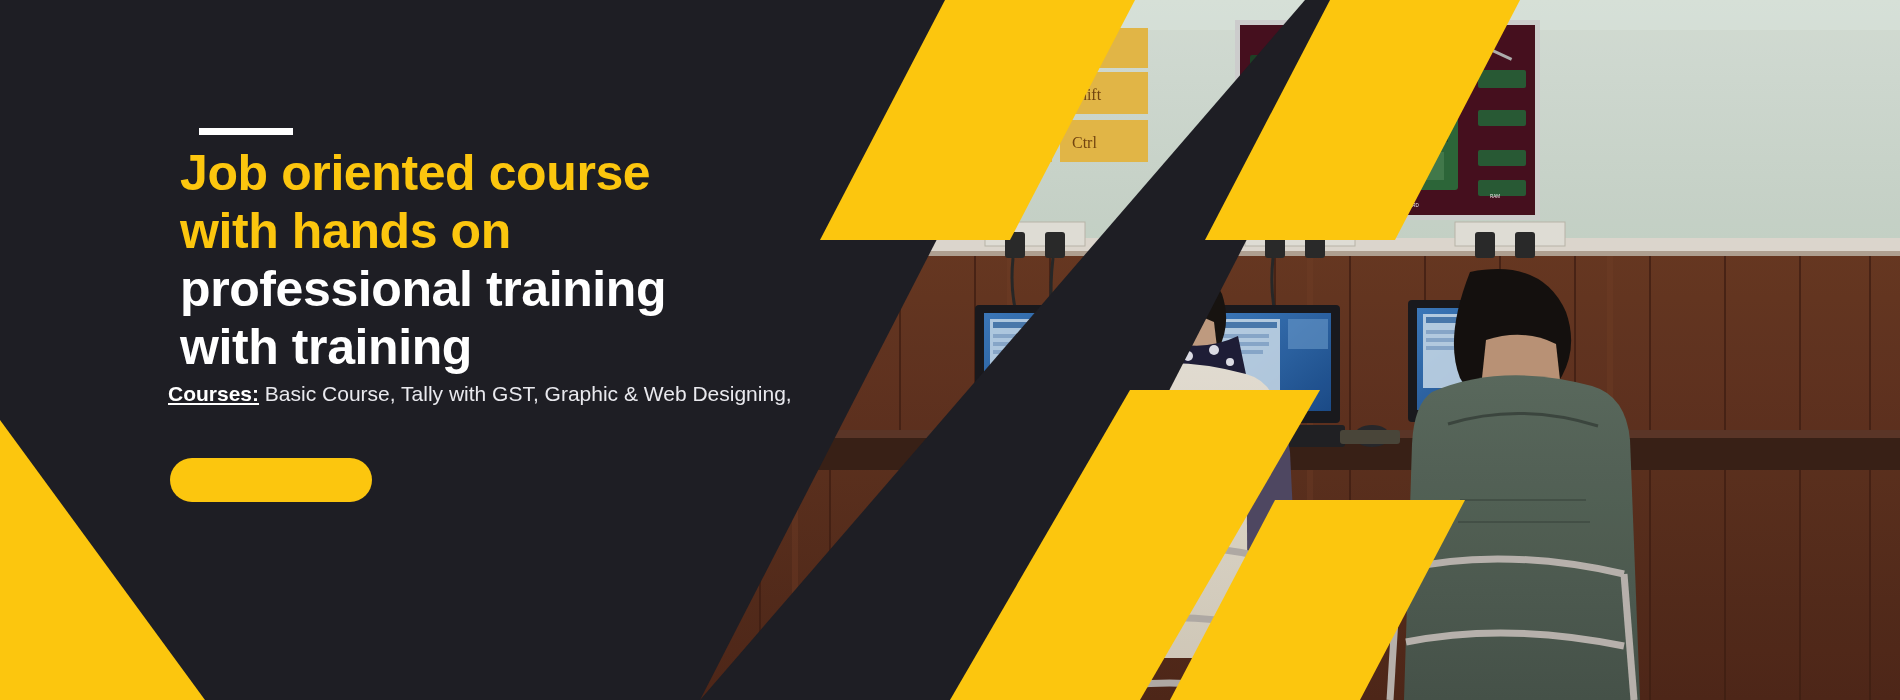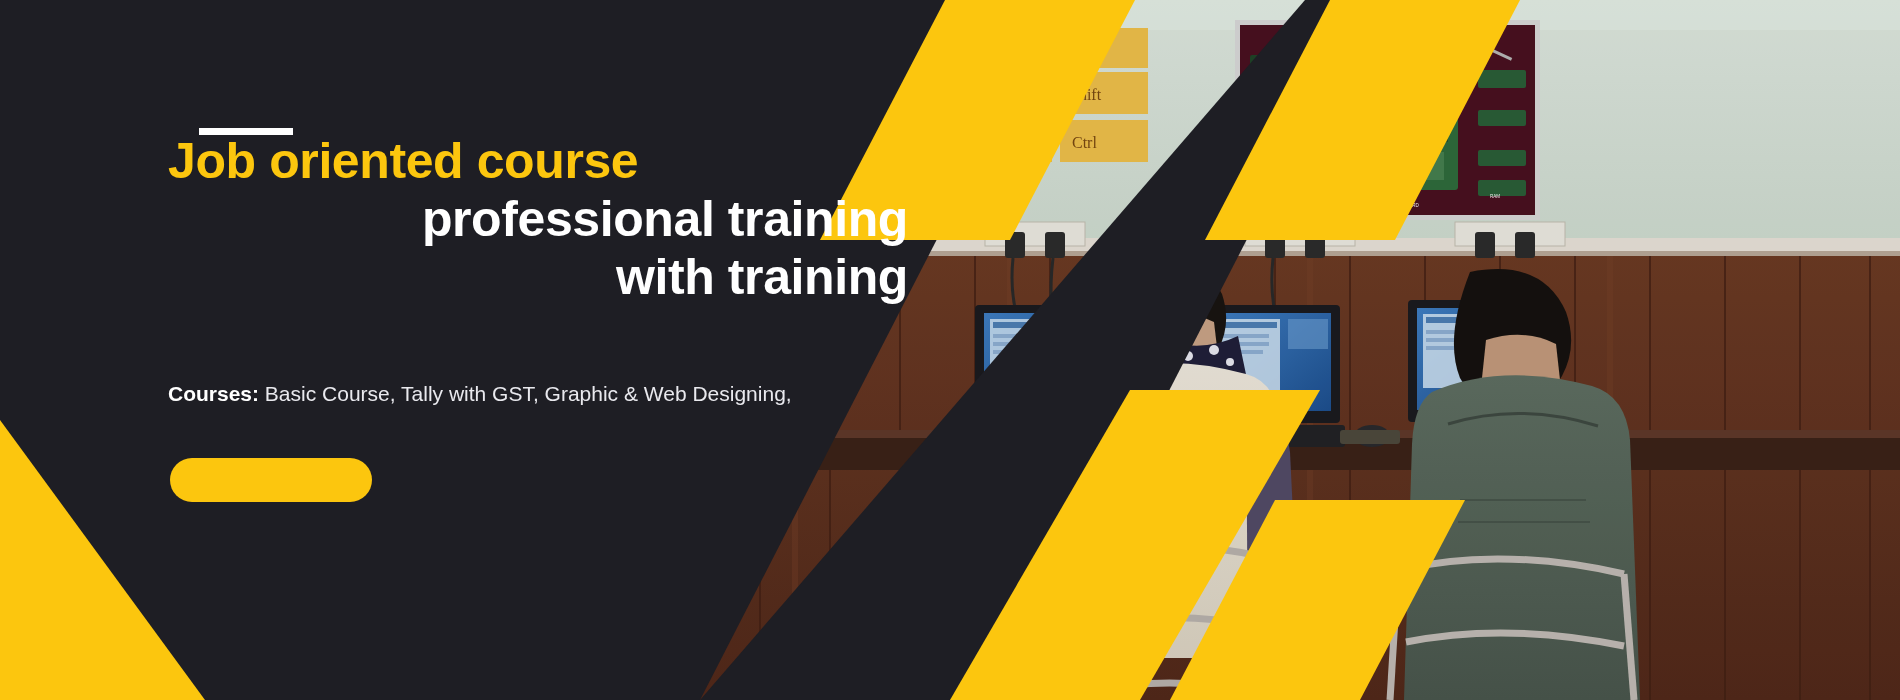--- a/index.html
+++ b/index.html
@@ -75,40 +75,40 @@
   #accent-rule{
     position:absolute;
     left:31px; top:128px;
     width:94px; height:7px;
     background:#ffffff;
   }
   #headline{
     position:absolute;
     left:0px; top:132px;
     width:740px;
-    margin:0;
+    margin:12px;
     font-size:50px;
     line-height:58px;
     font-weight:bold;
     letter-spacing:-0.4px;
   }
   #headline .hl-yellow{ color:#FCC60E; display:block; }
-  #headline .hl-white { color:#ffffff; display:block;text-align:right; }
+  #headline .hl-white { color:#ffffff; display:block; }
 
   #courses{
     position:absolute;
     left:0px; top:378px;
     width:700px;
     margin:0;
     color:#e9e9ee;
     font-size:21px;
     line-height:31px;
     font-weight:300;
   }
-  #courses .lbl{ font-weight:bold; color:#ffffff; }
+  #courses .lbl{ font-weight:bold; color:#ffffff;text-decoration:underline; }
 
   #cta-button{
     position:absolute;
     left:2px; top:458px;
     width:202px; height:44px;
     background:#FCC60E;
     border:none;
     border-radius:22px;
     color:#1e1e24;
     font-size:16px;
@@ -395,20 +395,21 @@
   <div class="stripe" id="stripe-mid"></div>
   <div class="stripe" id="stripe-mid2"></div>
   <div class="stripe" id="stripe-bl"></div>
 
   <div id="content">
 
     <div id="accent-rule"></div>
 
     <h1 id="headline">
       <span class="hl-yellow">Job oriented course</span>
+      <span class="hl-yellow">with hands on</span>
       <span class="hl-white">professional training</span>
       <span class="hl-white">with training</span>
     </h1>
 
     <p id="courses">
       <span class="lbl">Courses:</span><span> Basic Course, Tally with GST, Graphic &amp; Web Designing,</span><br>
     </p>
 
     <button id="cta-button"></button>
   </div>

